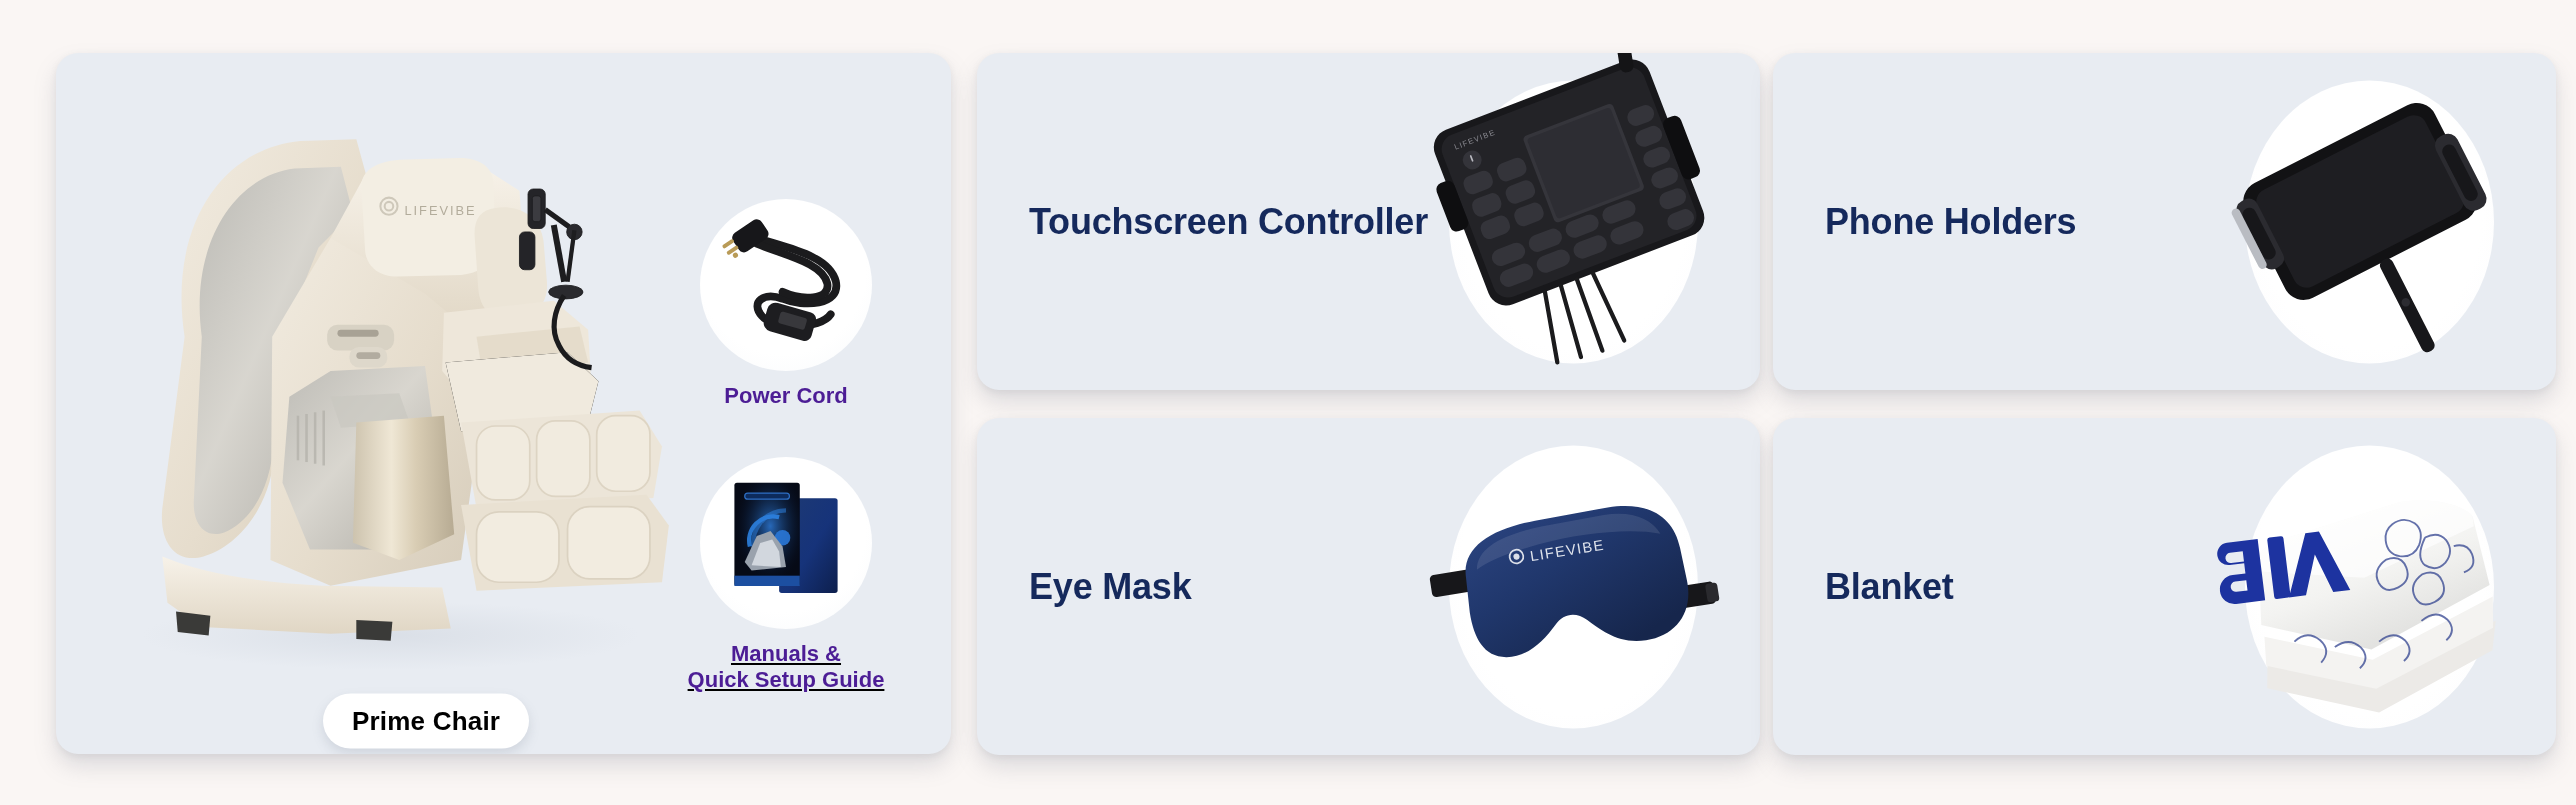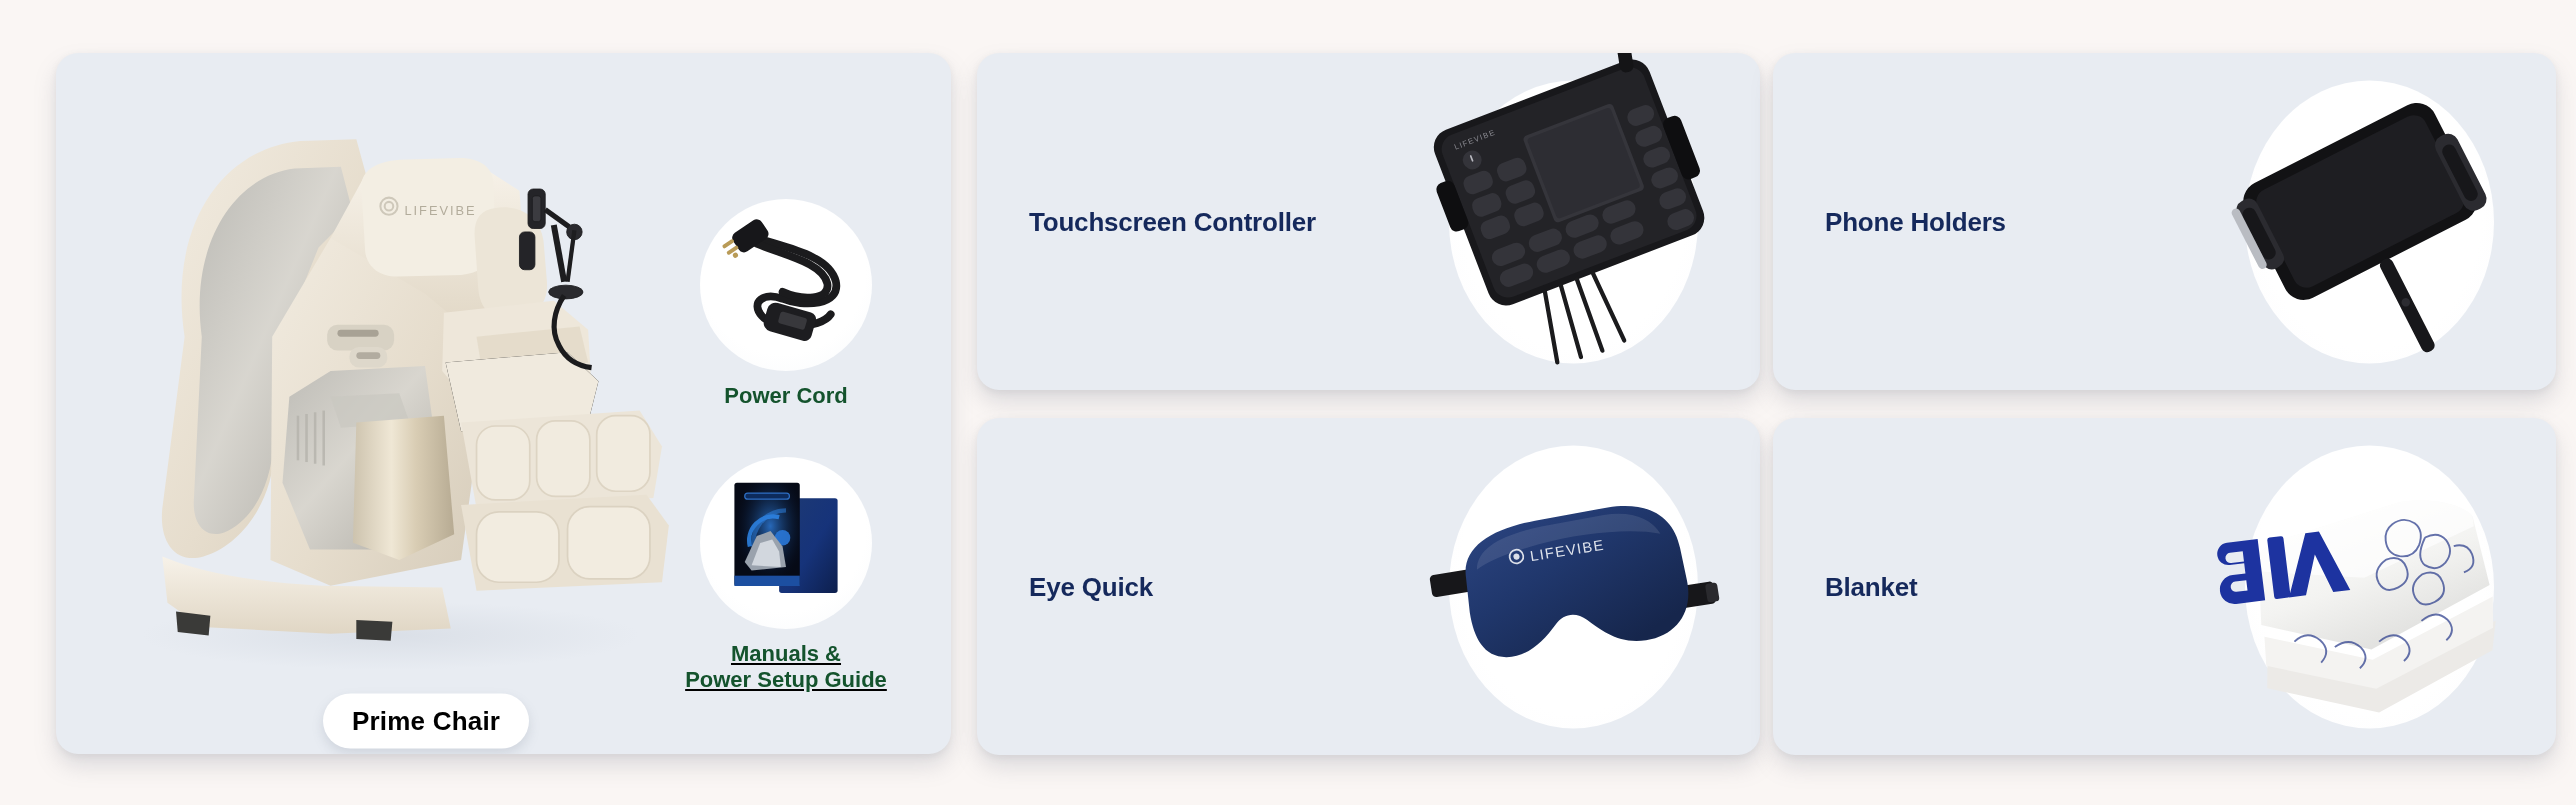--- a/index.html
+++ b/index.html
@@ -42,33 +42,33 @@
   #acc-manual { left: 601px; top: 404px; text-decoration: underline; }
   .acc-disc {
     width: 172px; height: 172px; margin: 0 auto;
     border-radius: 50%;
     background: radial-gradient(circle at 48% 42%, #ffffff 62%, #fbfcfd 82%, #f4f7fa 100%);
     position: relative;
   }
   .acc-label {
     margin-top: 12px;
     font-size: 22px; font-weight: bold; line-height: 1.18;
-    color: #14532d;
+    color: #4c1d95;
   }
 
   
   #card-controller { left: 977px; top: 53px;  width: 783px; height: 337px; }
   #card-phone      { left: 1773px; top: 53px;  width: 783px; height: 337px; text-decoration: underline; }
   #card-eyemask    { left: 977px; top: 418px; width: 783px; height: 337px; }
   #card-blanket    { left: 1773px; top: 418px; width: 783px; height: 337px; }
 
   .tile-label {
     position: absolute; left: 52px; top: 50%;
     transform: translateY(-50%);
-    font-size: 26px; font-weight: bold;
+    font-size: 36px; font-weight: bold;
     color: #15295c; letter-spacing: -0.2px;
     white-space: nowrap;
   }
   .tile-disc {
     position: absolute; right: 62px; top: 50%;
     transform: translateY(-50%);
     width: 249px; height: 283px;
     border-radius: 50%;
     background: radial-gradient(ellipse at 50% 45%, #ffffff 64%, #fdfdfe 84%, #f3f6fa 100%);
   }
@@ -231,21 +231,21 @@
             <path d="M64 112 A38 38 0 0 1 100 62" opacity=".6"></path>
           </g>
           <circle cx="96" cy="94" r="9" fill="#2a78d8" opacity=".9"></circle>
           <path d="M52 122 L66 92 L82 86 L96 104 L100 128 L60 132 Z" fill="#9aa2ad"></path>
           <path d="M60 126 L70 100 L84 96 L92 110 L94 128 Z" fill="#d2d7de"></path>
           <rect x="40" y="138" width="76" height="12" fill="#1c4fa1"></rect>
         </svg>
       </div>
       <div class="acc-label">
         <span>Manuals &amp;</span><br>
-        <span>Power Setup Guide</span>
+        <span>Quick Setup Guide</span>
       </div>
     </div>
   </div>
 
   <div class="card" id="card-controller">
     <div class="tile-label">Touchscreen Controller</div>
     <div class="tile-disc"></div>
     <div class="tile-art">
       <svg viewBox="0 0 360 393" width="309" height="337">
         <g transform="rotate(-21 190 190)">
@@ -306,21 +306,21 @@
           <rect x="286" y="146" width="28" height="96" rx="12" fill="#2b2b30"></rect>
           <rect x="291" y="158" width="16" height="72" rx="8" fill="#17171a"></rect>
           <rect x="166" y="244" width="16" height="120" rx="7" fill="#17171a"></rect>
           <circle cx="174" cy="300" r="5" fill="#2c2c31"></circle>
         </g>
       </svg>
     </div>
   </div>
 
   <div class="card" id="card-eyemask">
-    <div class="tile-label">Eye Quick</div>
+    <div class="tile-label">Eye Mask</div>
     <div class="tile-disc"></div>
     <div class="tile-art">
       <svg viewBox="0 0 360 393" width="309" height="337">
         <defs>
           <linearGradient id="navy" x1="0" y1="0" x2="0.7" y2="1">
             <stop offset="0%" stop-color="#2b4480"></stop>
               <stop offset="45%" stop-color="#20376c"></stop>
             <stop offset="100%" stop-color="#16264c"></stop>
           </linearGradient>
         </defs>

